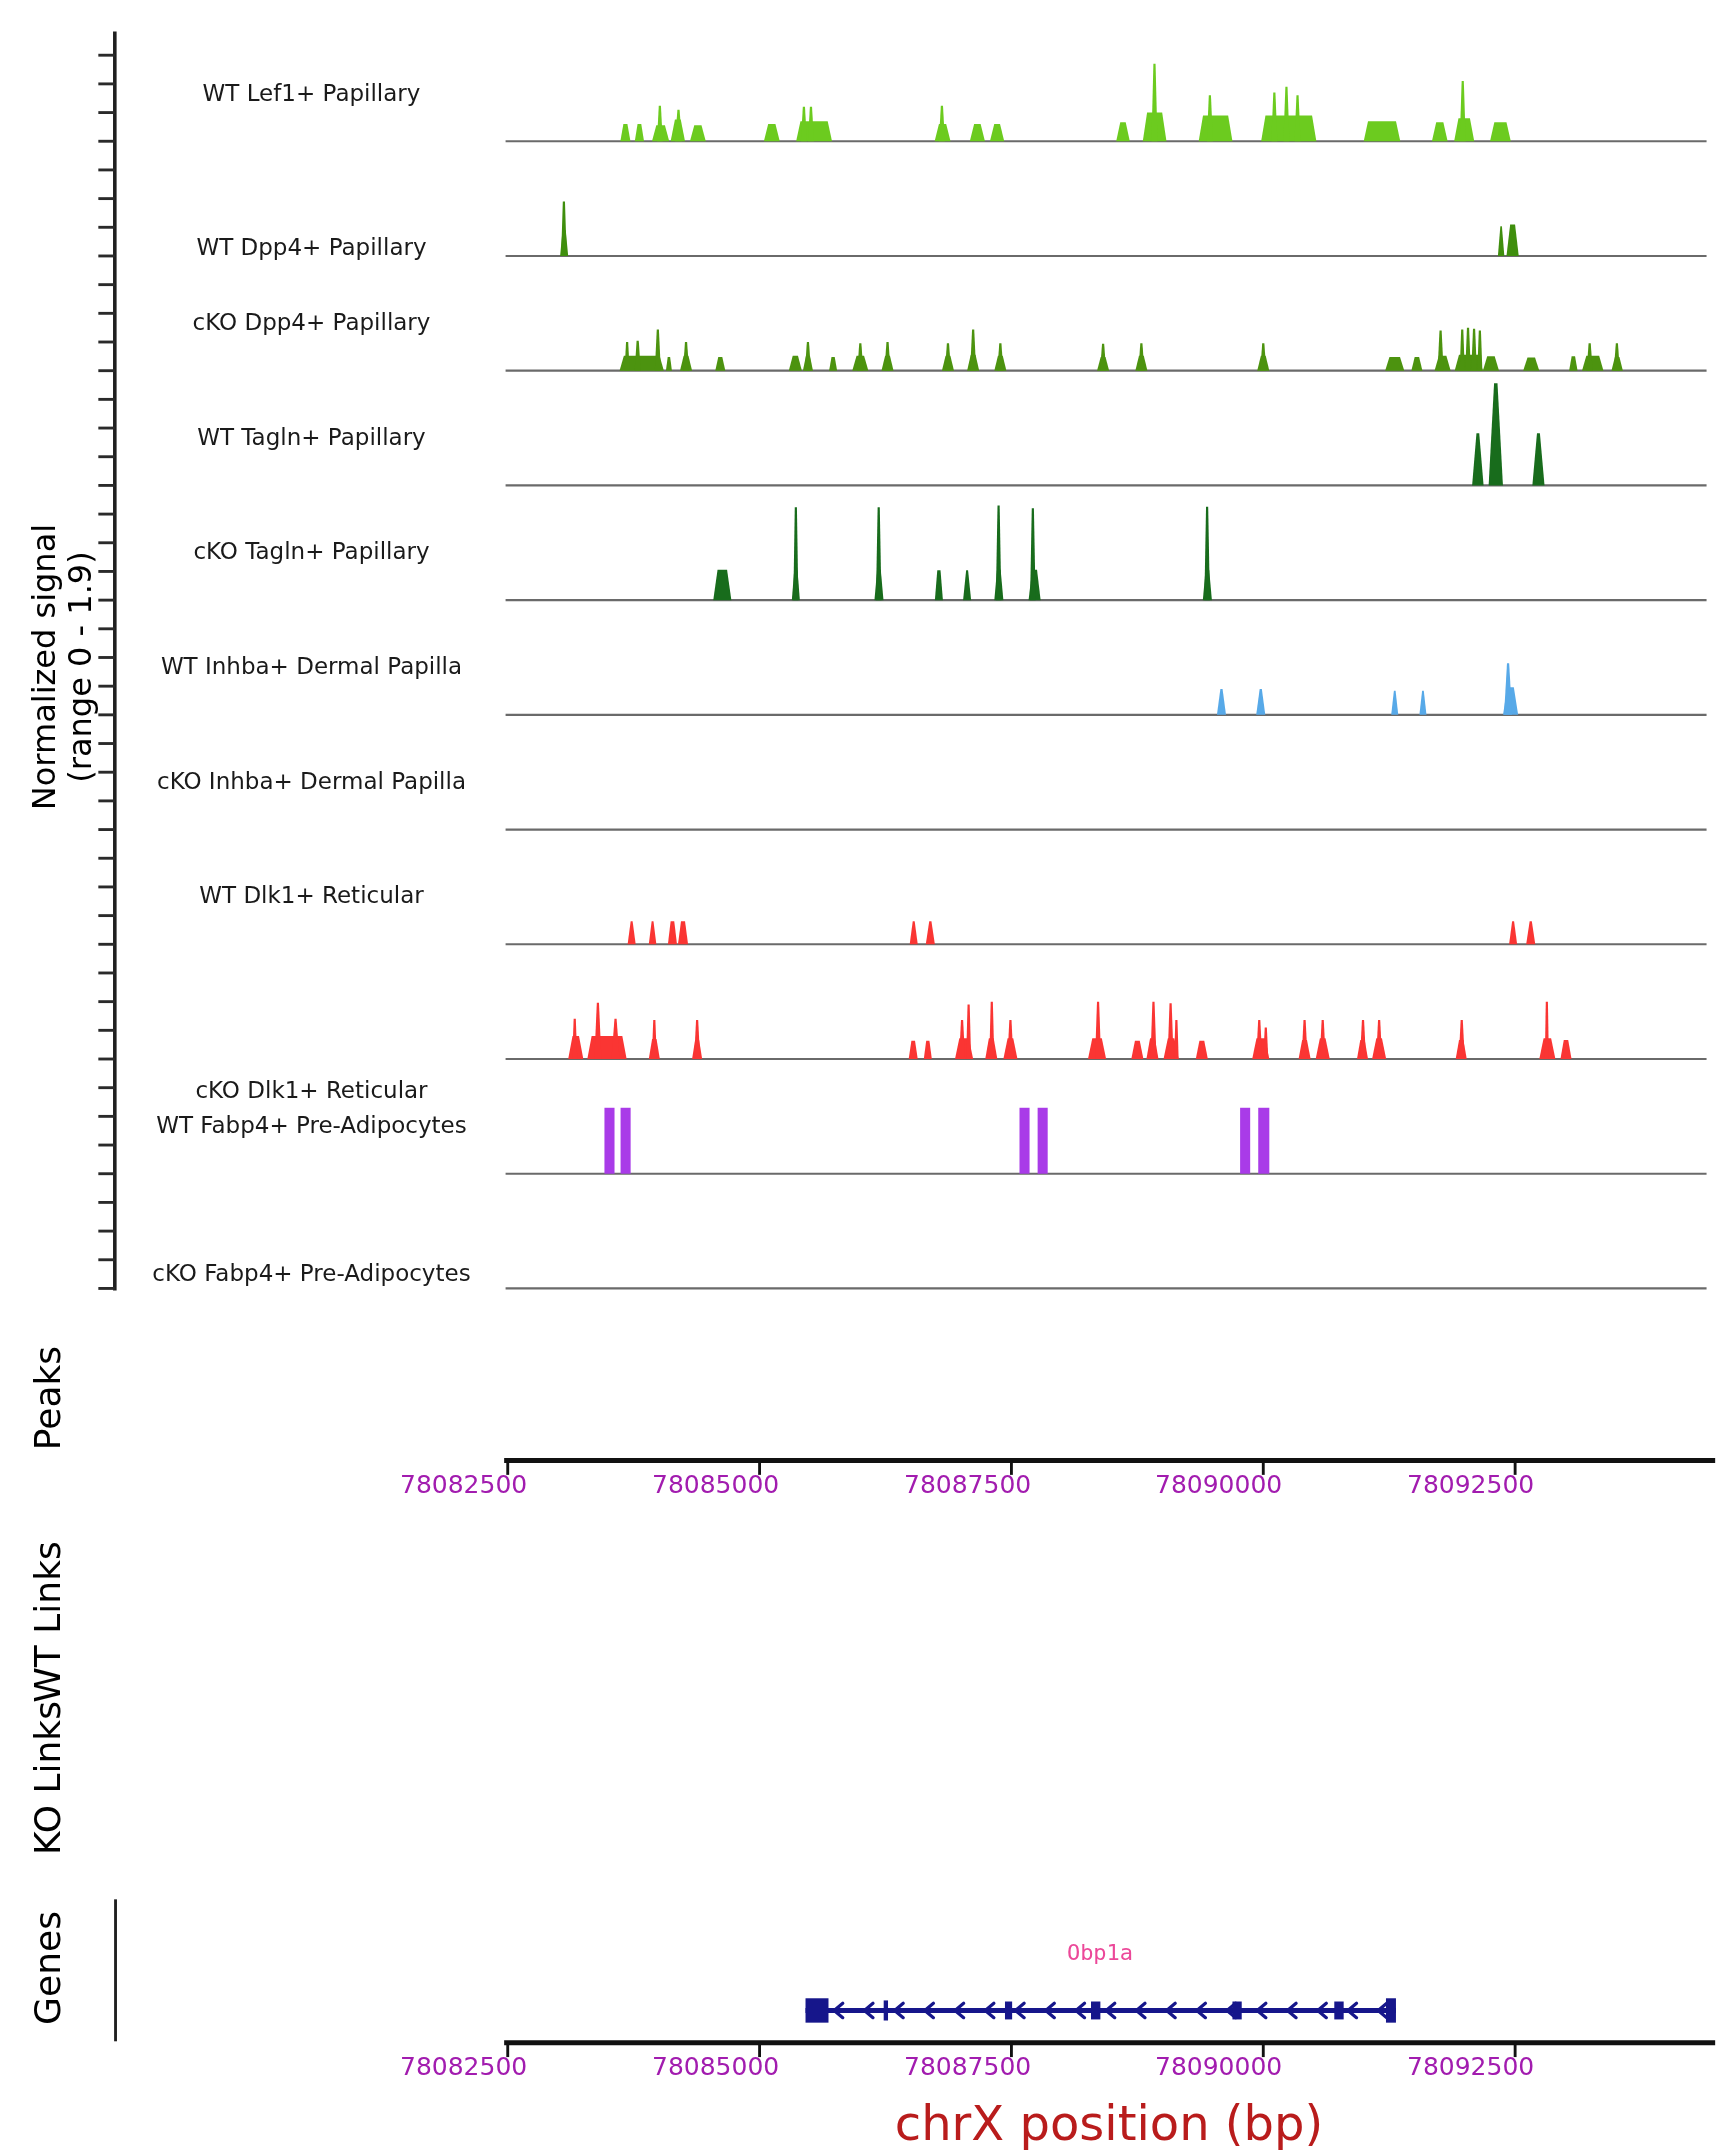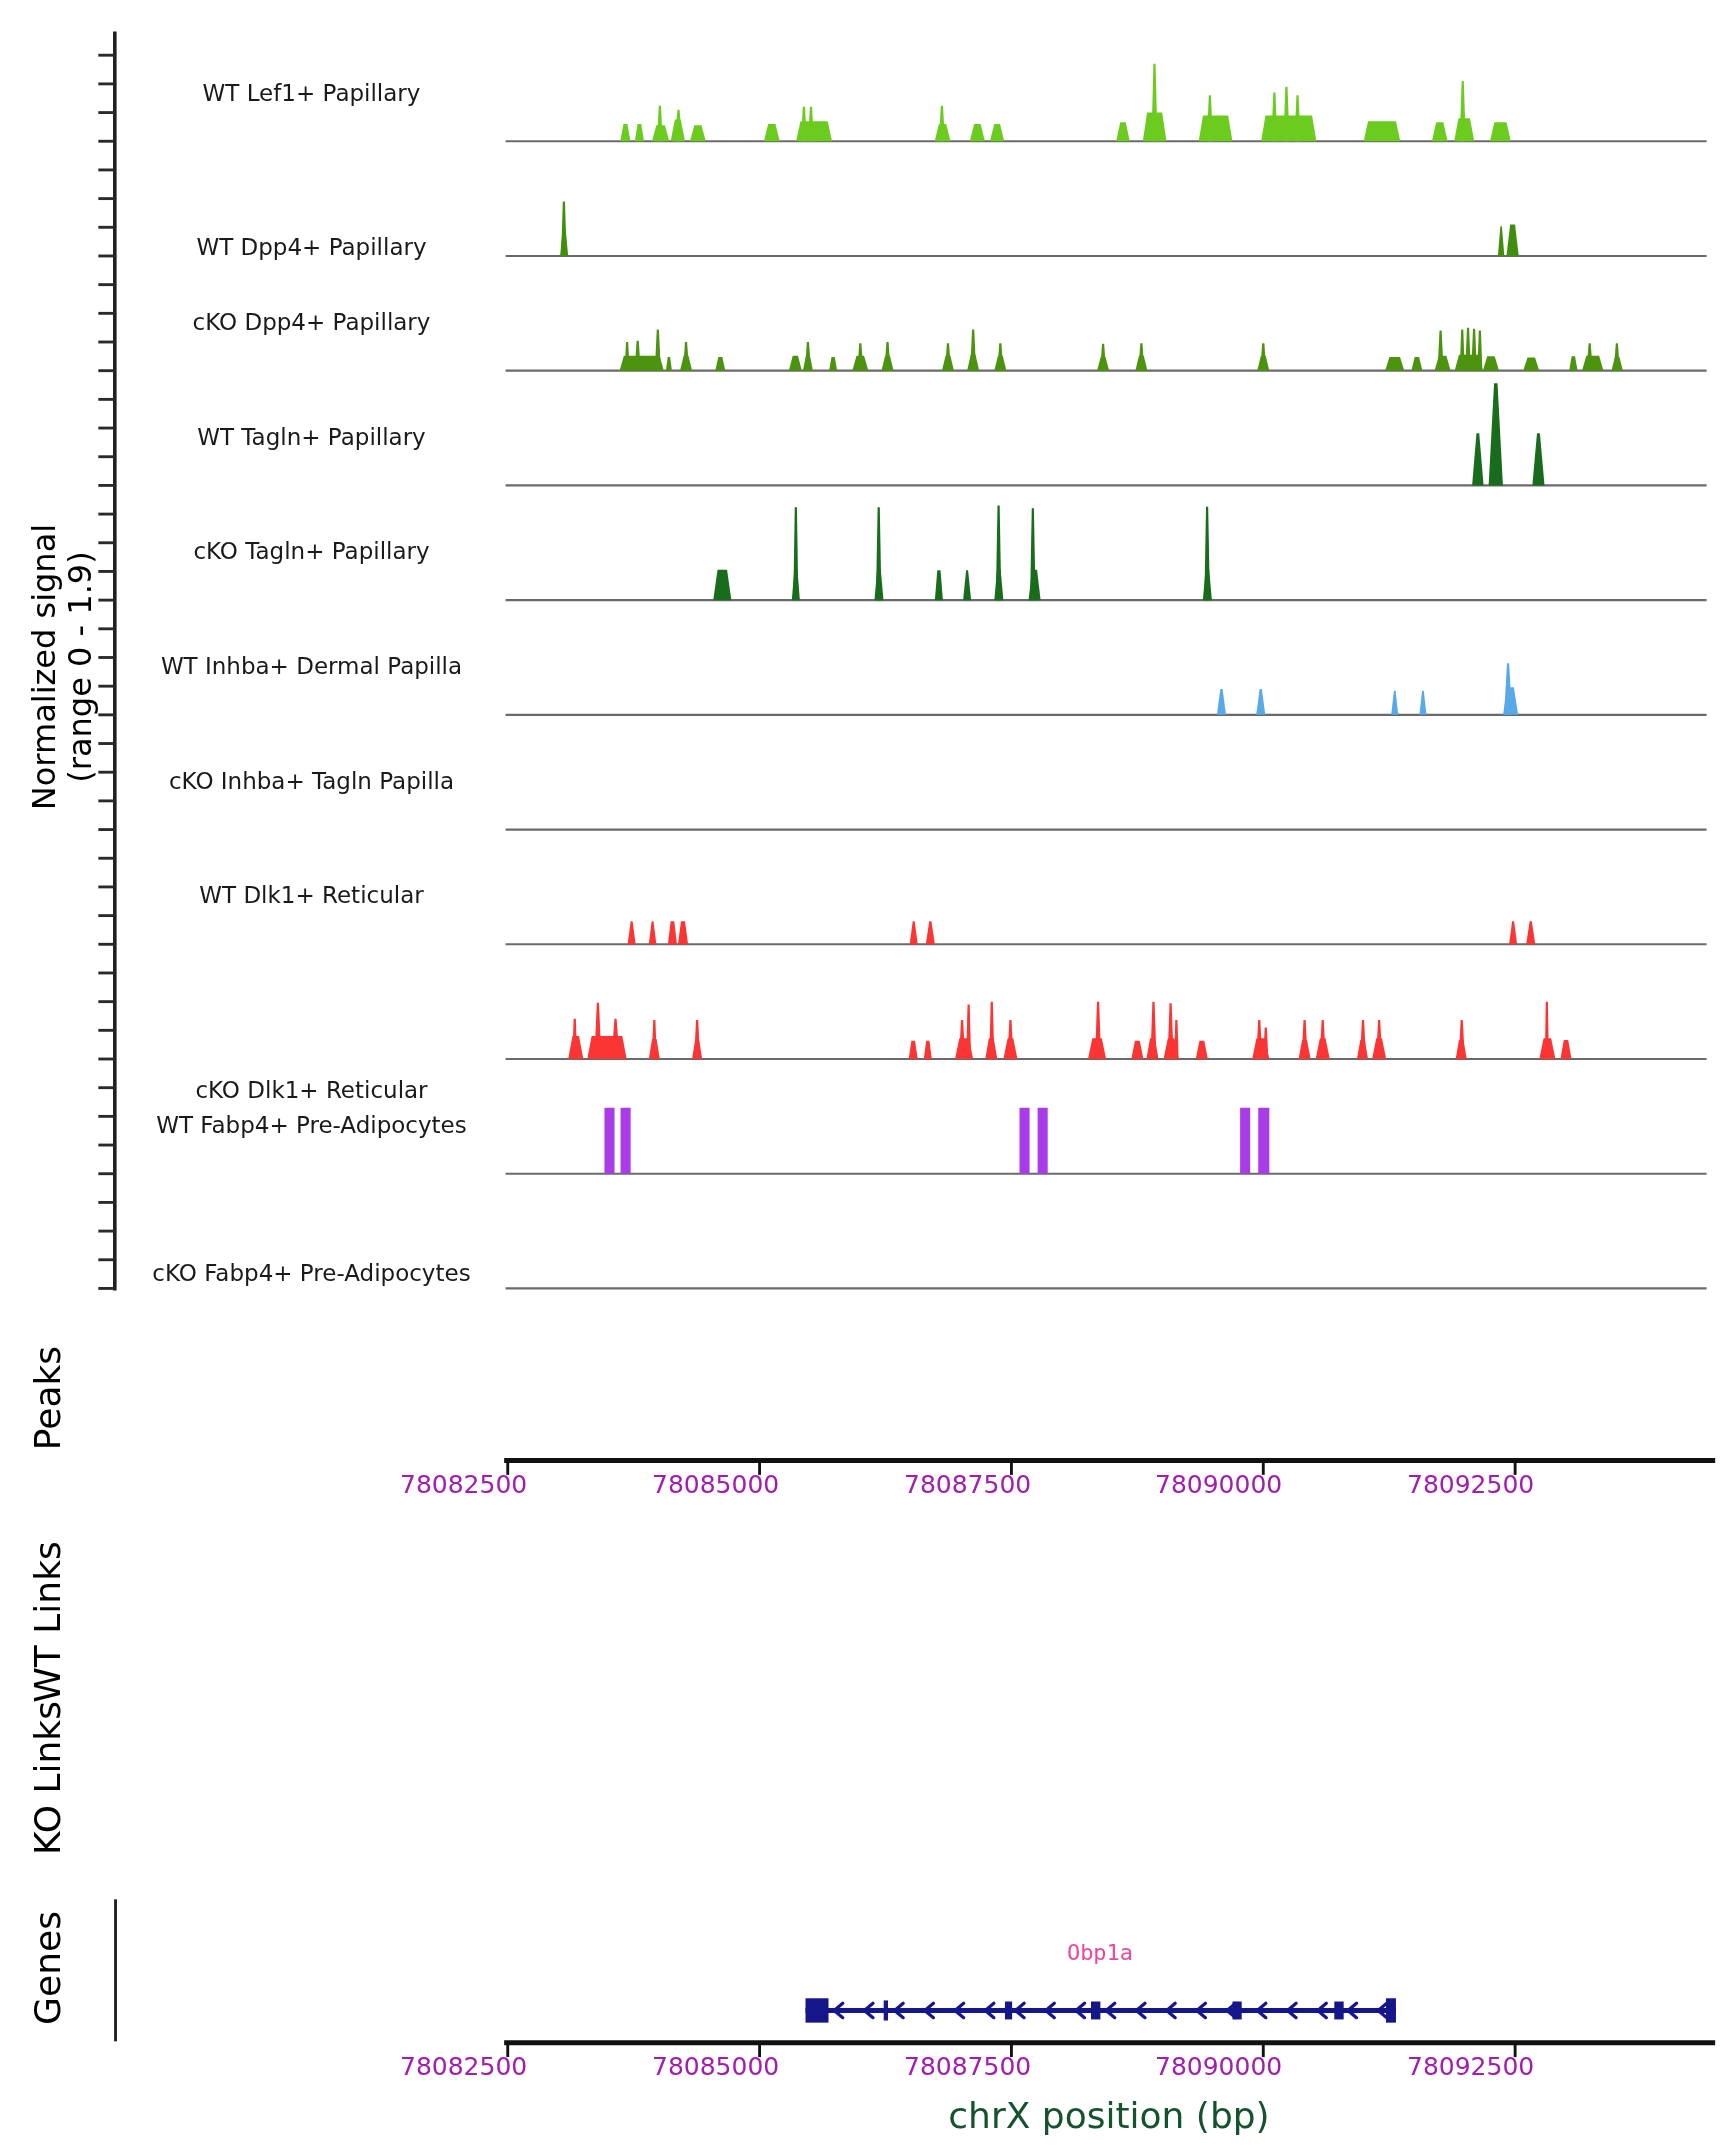--- a/index.html
+++ b/index.html
@@ -4,21 +4,21 @@
 <style>
   html,body{margin:0;padding:0;background:#ffffff;}
   #fig{position:relative;width:1721px;height:2151px;background:#fff;overflow:hidden;
        font-family:"DejaVu Sans","Liberation Sans",sans-serif;}
   .track-label{position:absolute;width:459px;left:82px;text-align:center;
       font-size:23px;color:#1a1a1a;white-space:nowrap;}
   .tick-label{position:absolute;width:215px;font-size:25px;color:#a21caf;}
   .rot{position:absolute;transform:translate(-50%,-50%) rotate(-90deg);white-space:nowrap;color:#000;}
   .ylab{font-size:32px;}
   .section{font-size:36px;}
-  .xlab{position:absolute;font-size:36px;color:#14532d;transform:translate(-50%,0);white-space:nowrap;}
+  .xlab{position:absolute;font-size:48px;color:#b91c1c;transform:translate(-50%,0);white-space:nowrap;}
   .gene-label{position:absolute;font-family:"DejaVu Sans Mono","Liberation Mono",monospace;
       font-size:22px;color:#ec4899;transform:translate(-50%,0);white-space:nowrap;}
   svg{position:absolute;left:0;top:0;}
 </style>
 </head>
 <body>
 
 <div id="fig">
   <svg id="plot" width="1721" height="2151" viewBox="0 0 2400 3000">
       <line x1="160" y1="44" x2="160" y2="1800" stroke="#1f1f1f" stroke-width="5"></line>
@@ -287,21 +287,21 @@
 
   <div class="xlab" style="left:1109px;top:2095px;">chrX position (bp)</div>
 
   <div id="labels">
       <div class="track-label" style="top:80px;">WT Lef1+ Papillary</div>
       <div class="track-label" style="top:194px;margin-top:40px;">WT Dpp4+ Papillary</div>
       <div class="track-label" style="top:309px;">cKO Dpp4+ Papillary</div>
       <div class="track-label" style="top:424px;">WT Tagln+ Papillary</div>
       <div class="track-label" style="top:538px;">cKO Tagln+ Papillary</div>
       <div class="track-label" style="top:653px;">WT Inhba+ Dermal Papilla</div>
-      <div class="track-label" style="top:768px;">cKO Inhba+ Tagln Papilla</div>
+      <div class="track-label" style="top:768px;">cKO Inhba+ Dermal Papilla</div>
       <div class="track-label" style="top:882px;">WT Dlk1+ Reticular</div>
       <div class="track-label" style="top:1045px;margin-top:32px;">cKO Dlk1+ Reticular</div>
       <div class="track-label" style="top:1112px;">WT Fabp4+ Pre-Adipocytes</div>
       <div class="track-label" style="top:1260px;">cKO Fabp4+ Pre-Adipocytes</div>
       <div class="tick-label" style="left:400px;top:1470px;">78082500</div>
       <div class="tick-label" style="left:652px;top:1470px;">78085000</div>
       <div class="tick-label" style="left:904px;top:1470px;">78087500</div>
       <div class="tick-label" style="left:1155px;top:1470px;">78090000</div>
       <div class="tick-label" style="left:1407px;top:1470px;">78092500</div>
       <div class="tick-label" style="left:400px;top:2052px;">78082500</div>

